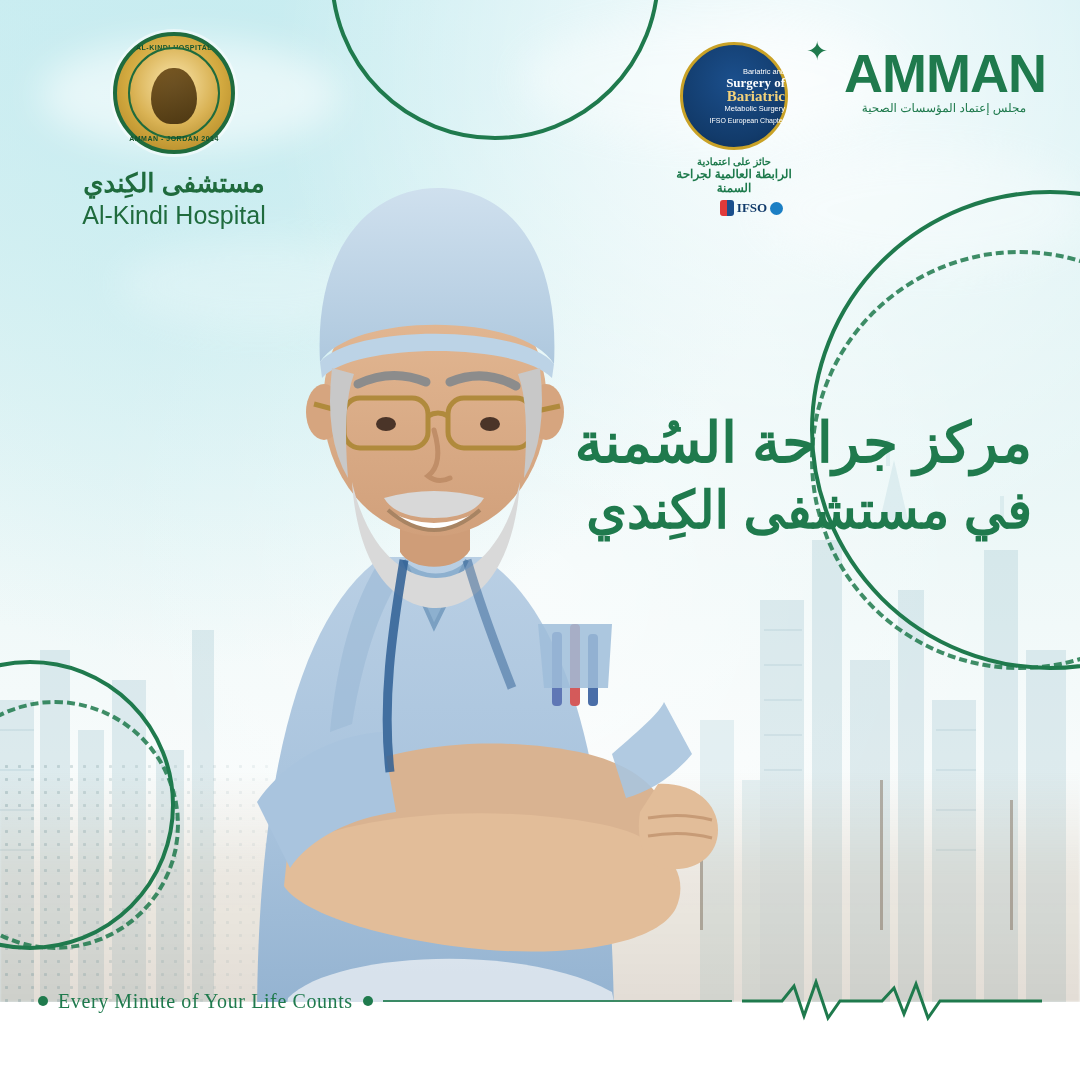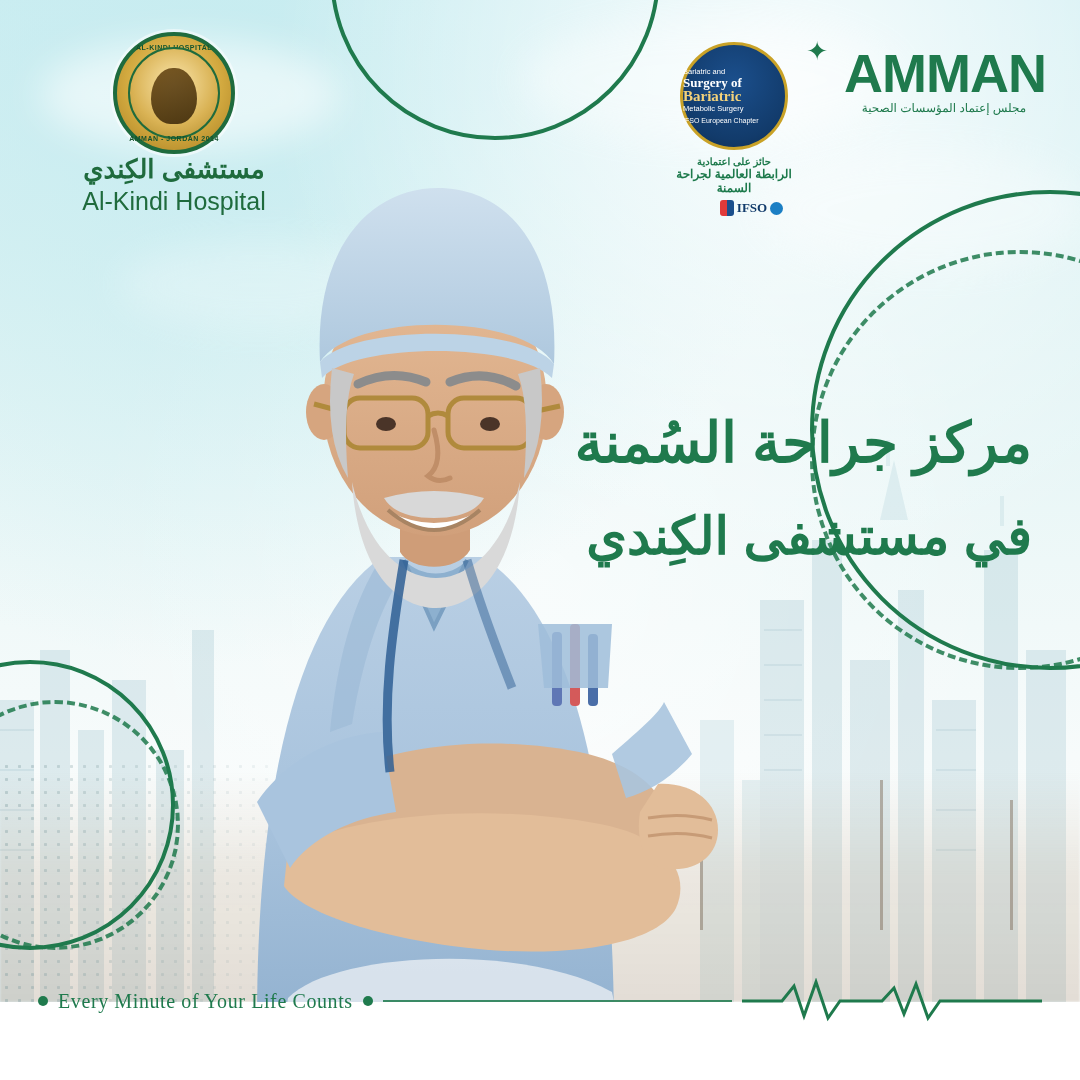--- a/index.html
+++ b/index.html
@@ -126,41 +126,42 @@
     opacity: .9;
   }
   .crest-top-text, .crest-bottom-text {
     position: absolute; left: 0; right: 0;
     font-size: 7px; font-weight: bold; color: #14532d;
     letter-spacing: .5px;
   }
   .crest-top-text { top: 8px; }
   .crest-bottom-text { bottom: 8px; }
   .logo-ar {
+    margin-top: 14px;
     font-size: 26px; color: #1f6b3d; font-weight: bold;
     direction: rtl;
   }
   .logo-en {
     margin-top: 2px;
     font-size: 25px; color: #1f6b3d;
   }
 
   
   .accreds {
     position: absolute; right: 36px; top: 42px;
     display: flex; align-items: flex-start; gap: 34px;
   }
   .coe { width: 152px; text-align: center; }
   .coe-badge {
     width: 108px; height: 108px; margin: 0 auto;
     border-radius: 50%;
     background: radial-gradient(circle at 50% 35%, #1b4f8c 0%, #123b6b 70%, #0d2d52 100%);
     border: 3px solid #c9a227;
     color: #fff;
-    display: flex; flex-direction: column; align-items: flex-start; justify-content: center;
+    display: flex; flex-direction: column; align-items: flex-end; justify-content: center;
     line-height: 1.05;
     position: relative;
   }
   .coe-badge .b1 { font-size: 7.5px; }
   .coe-badge .b2 { font-size: 7.5px; margin-bottom: 2px; }
   .coe-badge .b3 { font-size: 13px; font-weight: bold; font-family: "Liberation Serif", serif; }
   .coe-badge .b4 { font-size: 15px; font-weight: bold; font-family: "Liberation Serif", serif; color: #f3d27a; }
   .coe-badge .b5 { font-size: 7px; margin-top: 2px; }
   .coe-ar1, .coe-ar2 {
     direction: rtl; color: #1d7a4c; font-weight: bold;
@@ -206,21 +207,21 @@
     position: absolute; right: 48px; top: 408px;
     width: 600px; text-align: right; direction: rtl;
     color: #1f7a4d;
   }
   .headline .l1 {
     font-size: 56px; font-weight: bold; line-height: 1.25;
     white-space: nowrap;
   }
   .headline .l2 {
     font-size: 52px; font-weight: bold; line-height: 1.25;
-    margin-top: 26px; white-space: nowrap;
+    white-space: nowrap;
   }
 
   
   .bottom {
     position: absolute; left: 0; right: 0; bottom: 0; height: 78px;
     background: #ffffff;
   }
   .tagline-row {
     position: absolute; left: 0; right: 0; bottom: 56px;
     display: flex; align-items: center; gap: 10px; padding: 0 38px;

